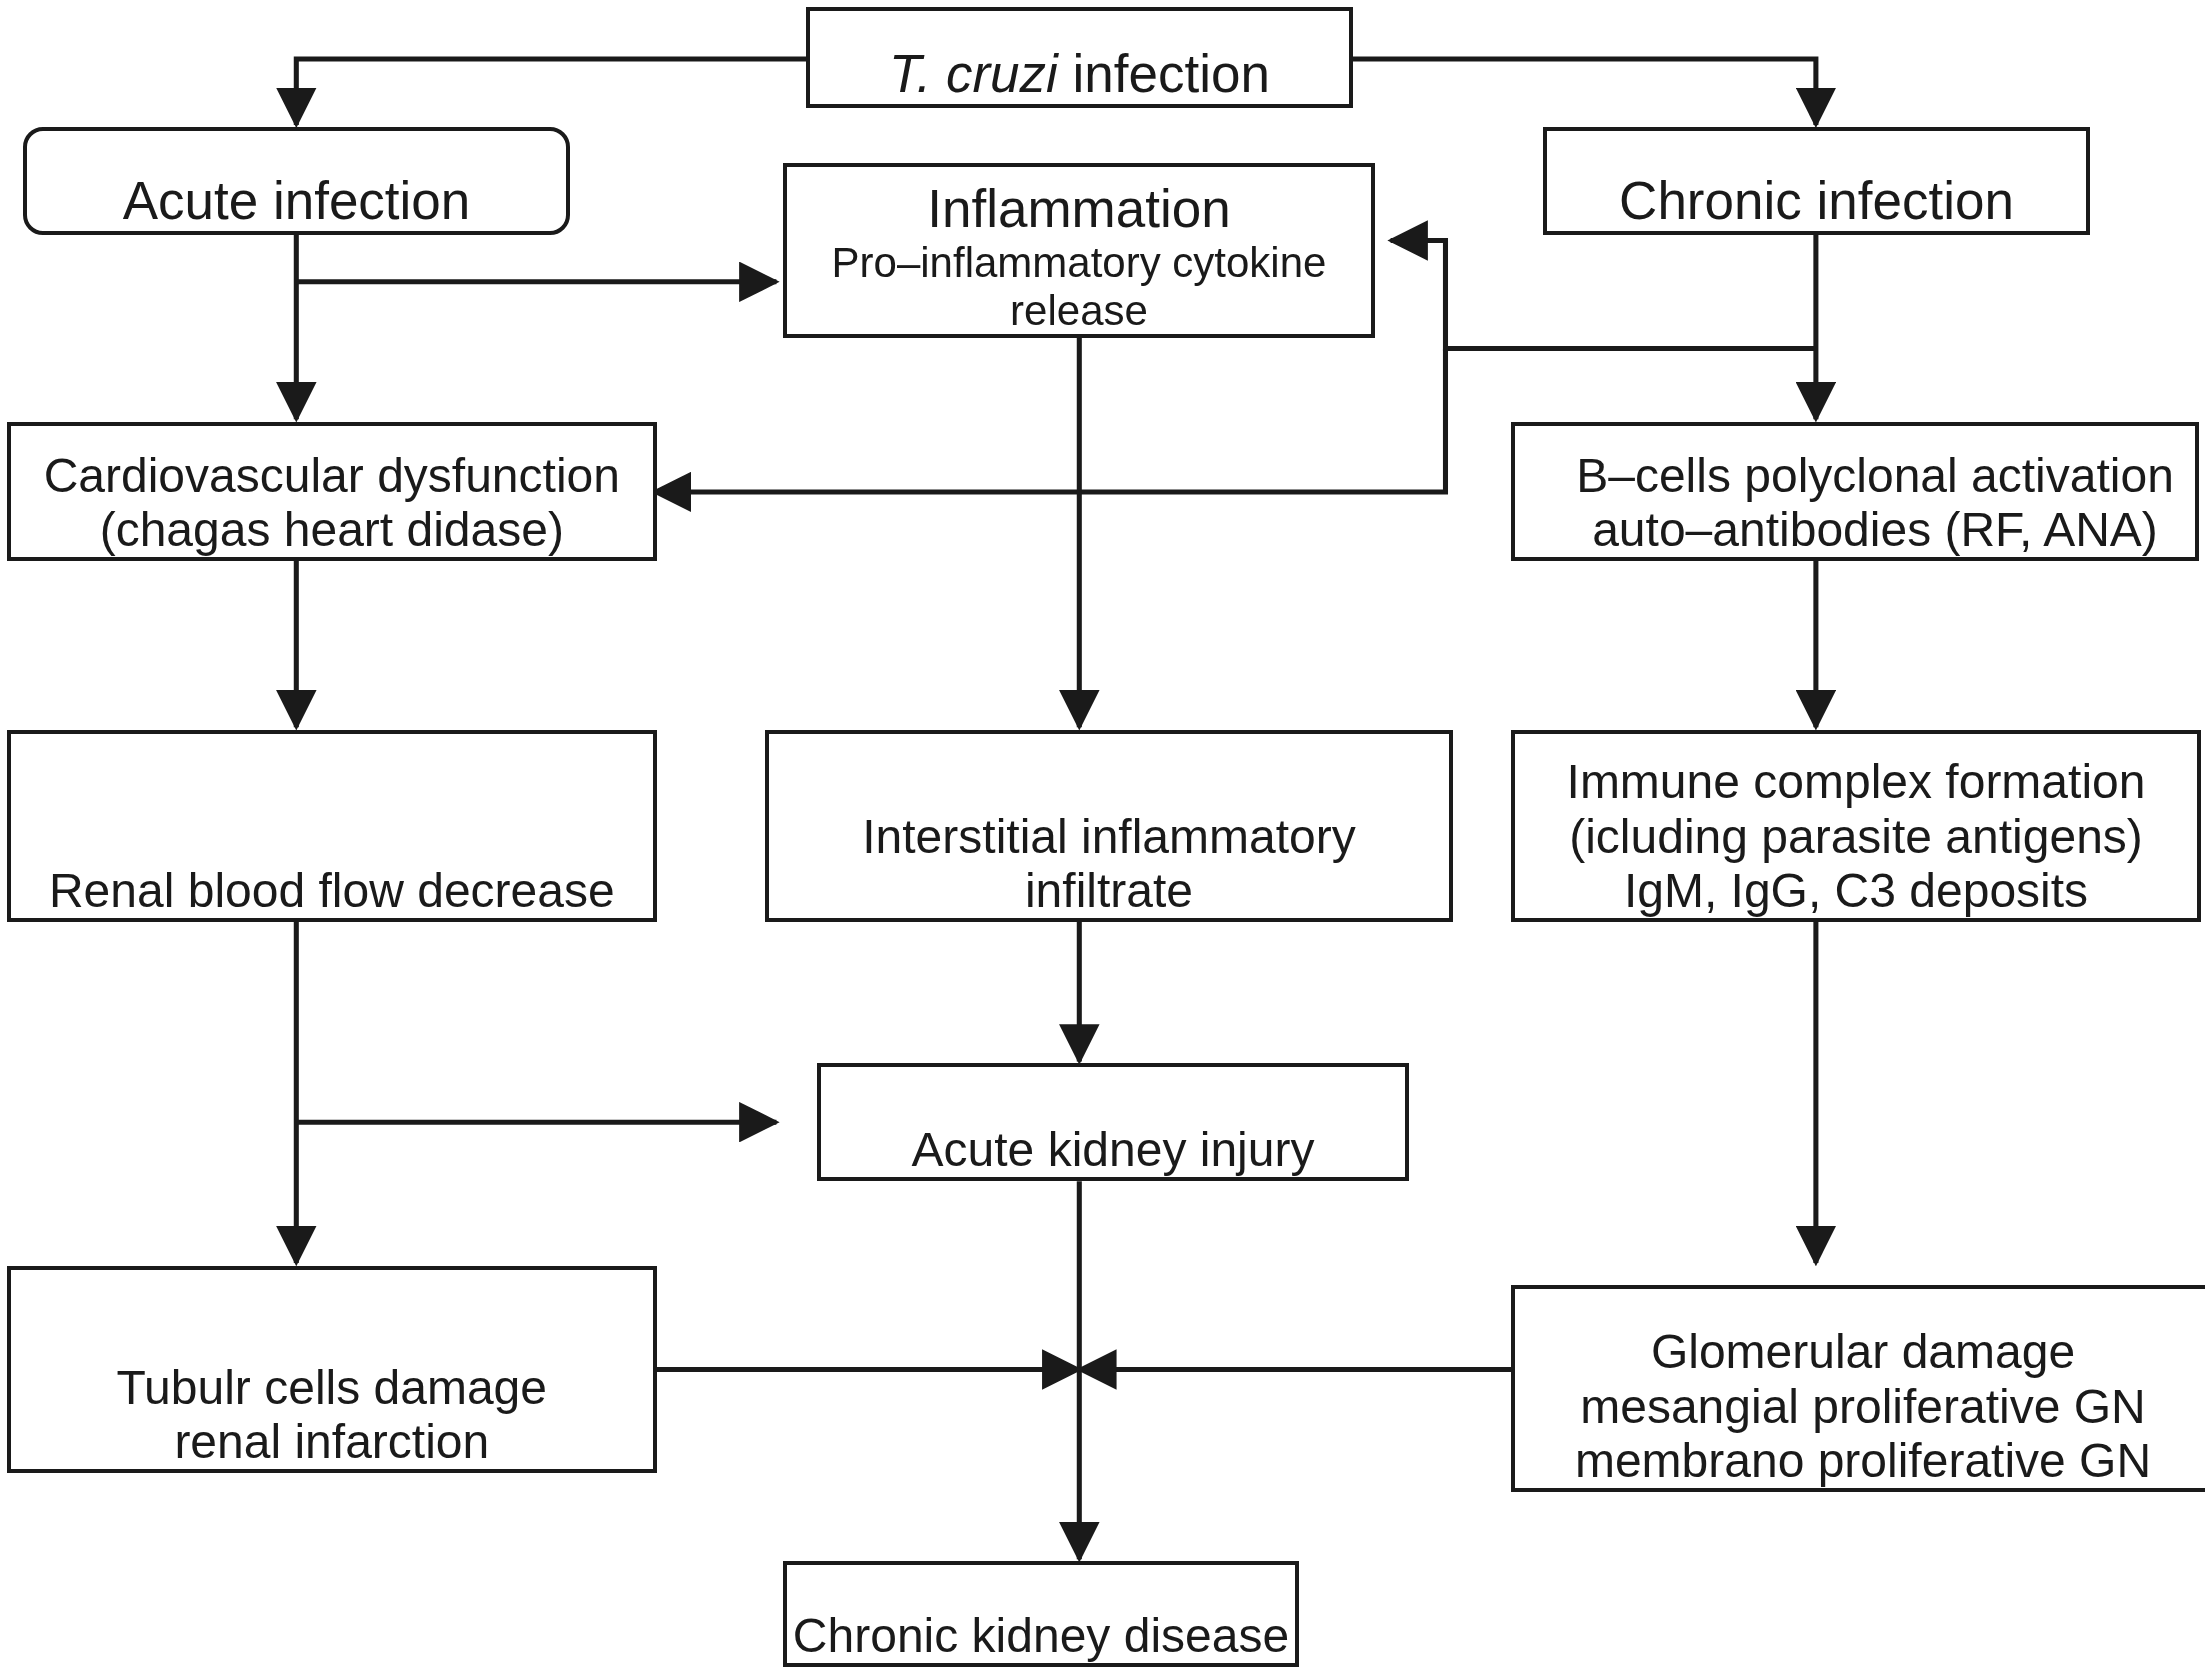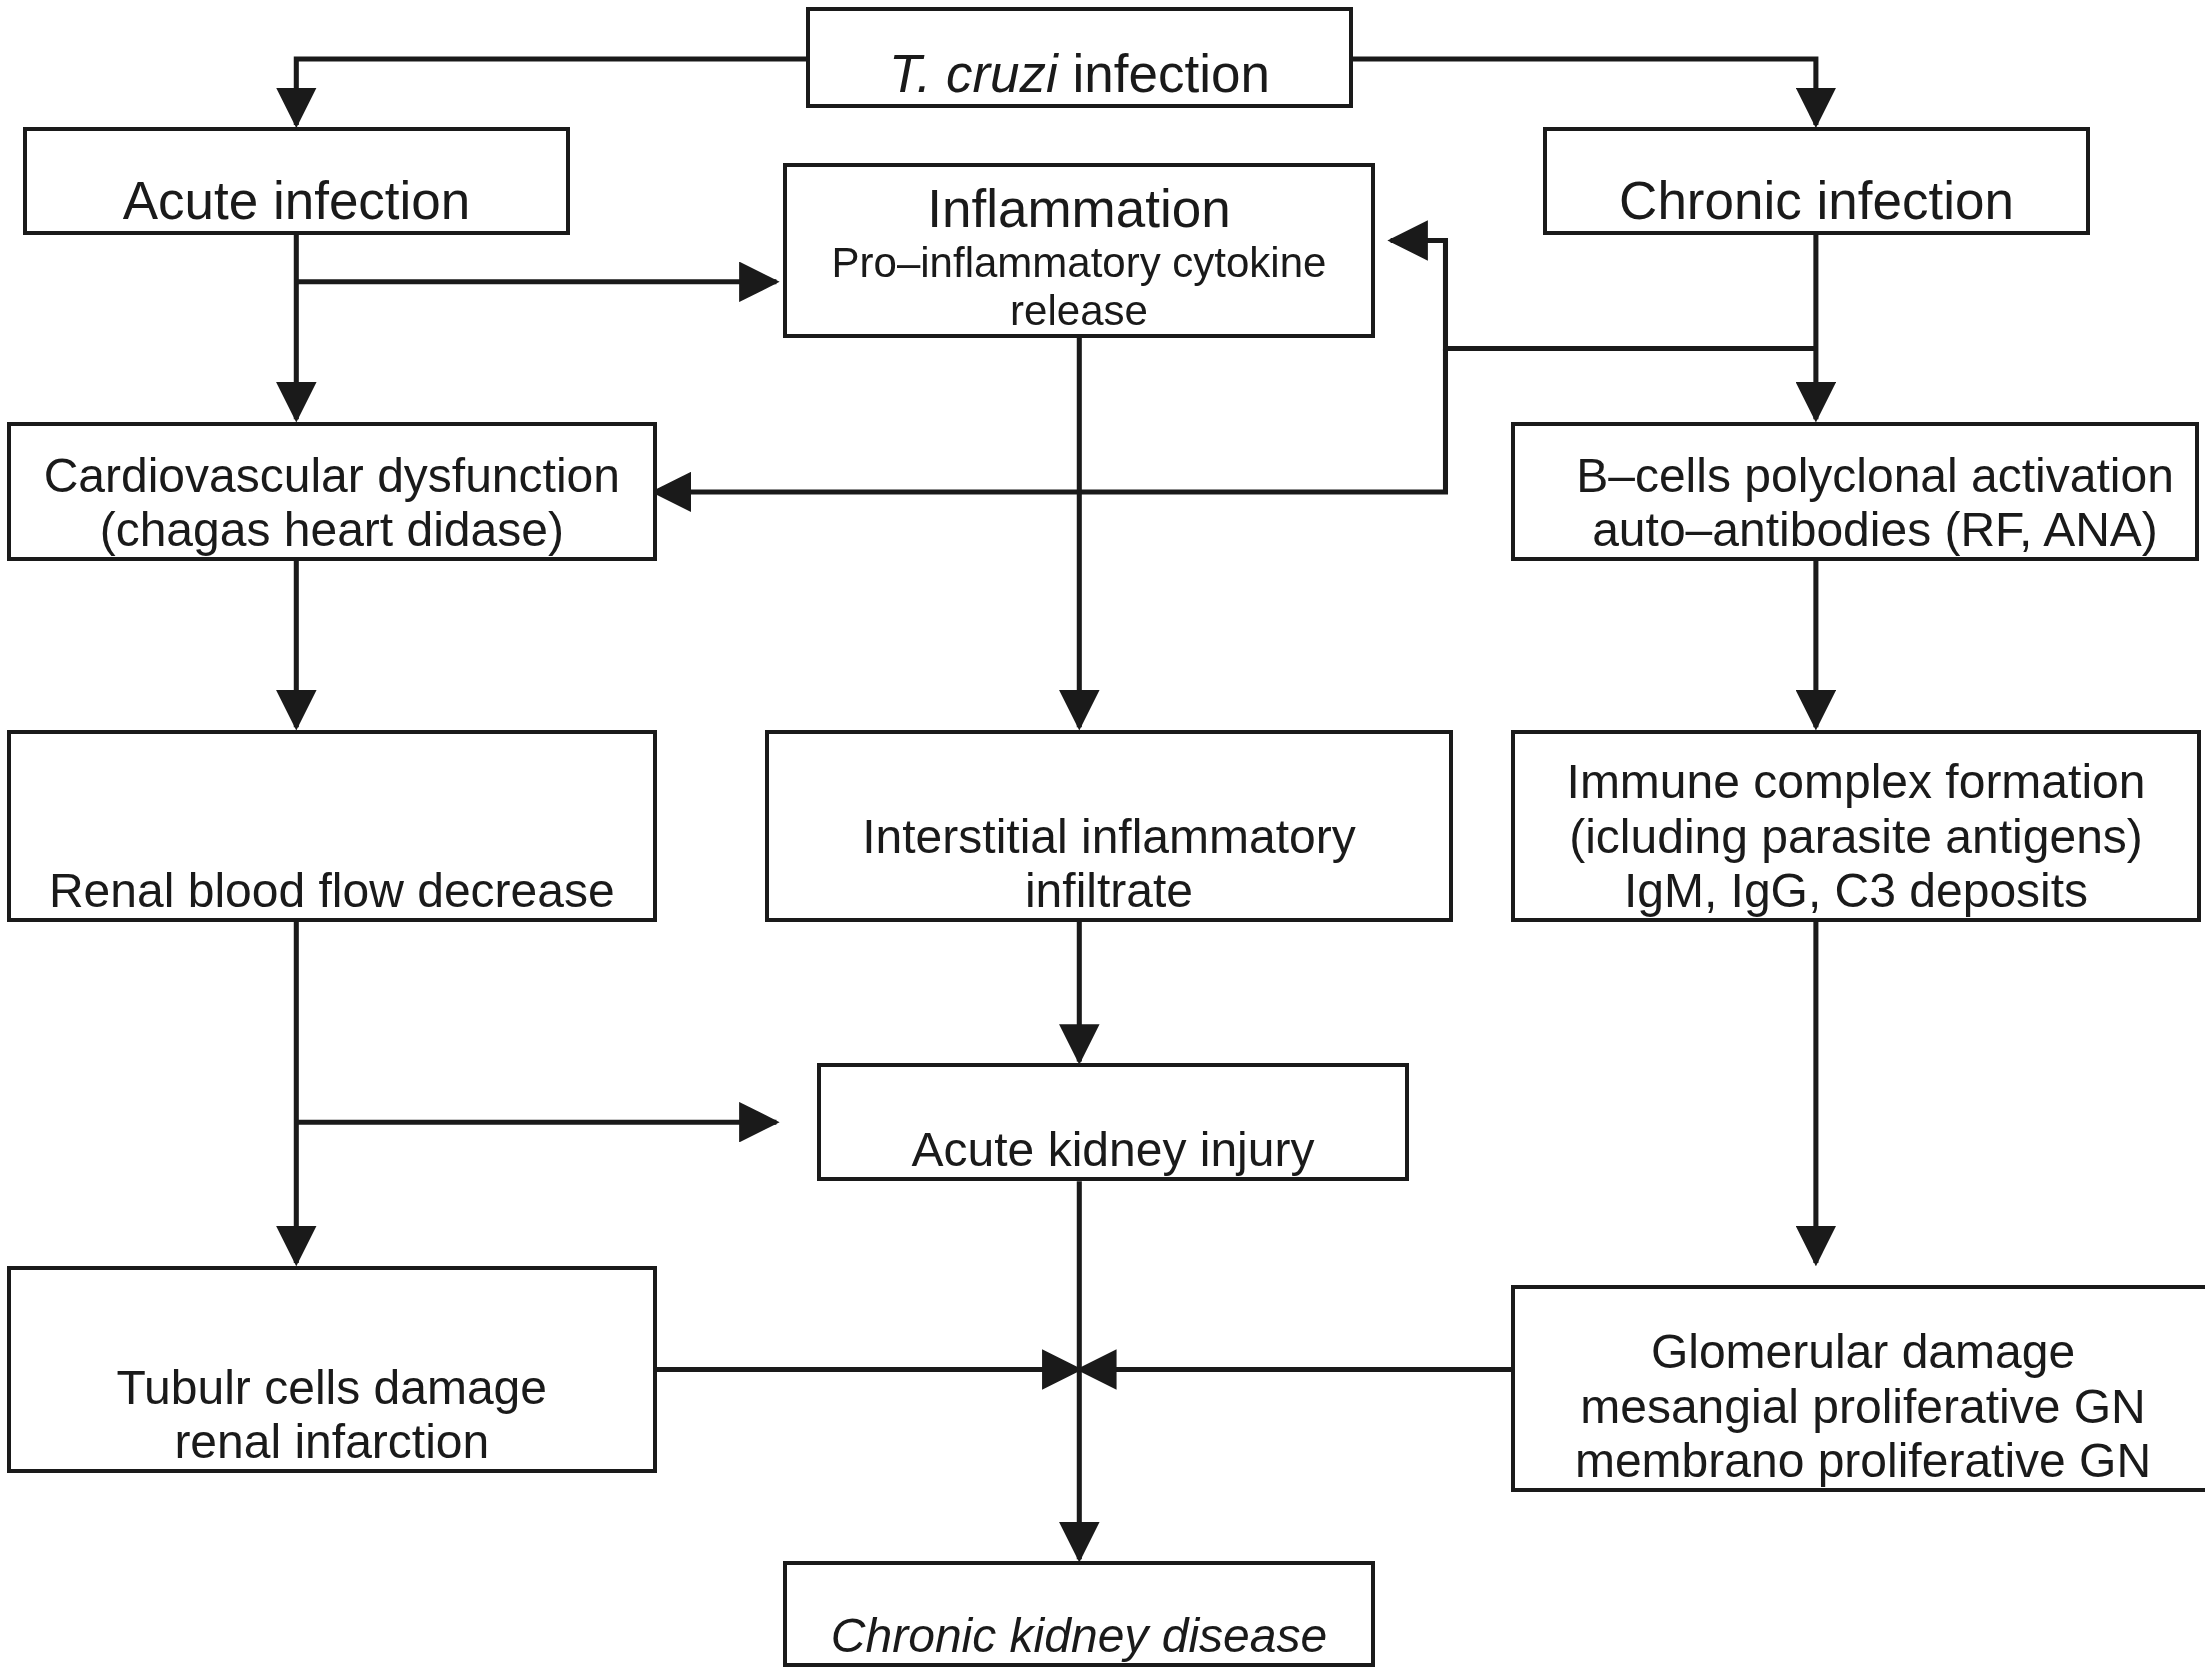--- a/index.html
+++ b/index.html
@@ -99,21 +99,21 @@
 
     </g>
   </svg>
 
   <div class="node" style="left:806px; top:6.8px; width:547px; height:101px;">
     <span class="line t-xl">
       <span class="ital">T. cruzi</span><span> infection</span>
     </span>
   </div>
 
-  <div class="node" style="left:23px; top:127px; width:547px; height:108px;">
+  <div class="node" style="left:23px; top:127px; width:547px; height:108px;border-radius:20px;">
     <span class="line t-xl">Acute infection</span>
   </div>
 
   <div class="node" style="left:1543px; top:127px; width:547px; height:108px;">
     <span class="line t-xl">Chronic infection</span>
   </div>
 
   <div class="node" style="left:783px; top:163px; width:592px; height:175px;">
     <span class="line t-xl">Inflammation</span>
     <span class="line t-sm">Pro–inflammatory cytokine</span>
@@ -153,18 +153,18 @@
     <span class="line t-lg">Tubulr cells damage</span>
     <span class="line t-lg">renal infarction</span>
   </div>
 
   <div class="node" style="left:1511px; top:1266px; width:704px; height:207px;margin-top:19px;">
     <span class="line t-lg">Glomerular damage</span>
     <span class="line t-lg">mesangial proliferative GN</span>
     <span class="line t-lg">membrano proliferative GN</span>
   </div>
 
-  <div class="node" style="left:783px; top:1561px; width:592px; height:106px;font-style:italic;">
+  <div class="node" style="left:783px; top:1561px; width:516px; height:106px;">
     <span class="line t-lg">Chronic kidney disease</span>
   </div>
 
 </div>
 
 
 </body></html>

